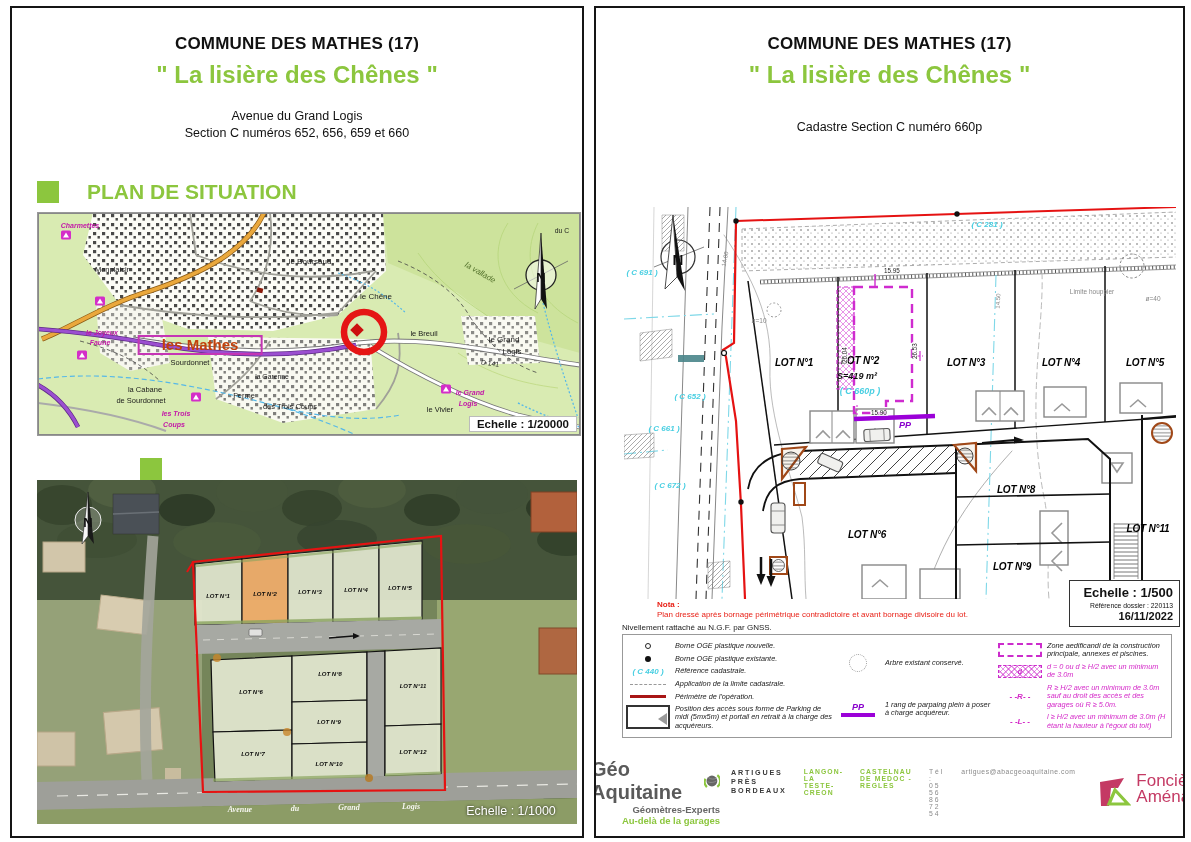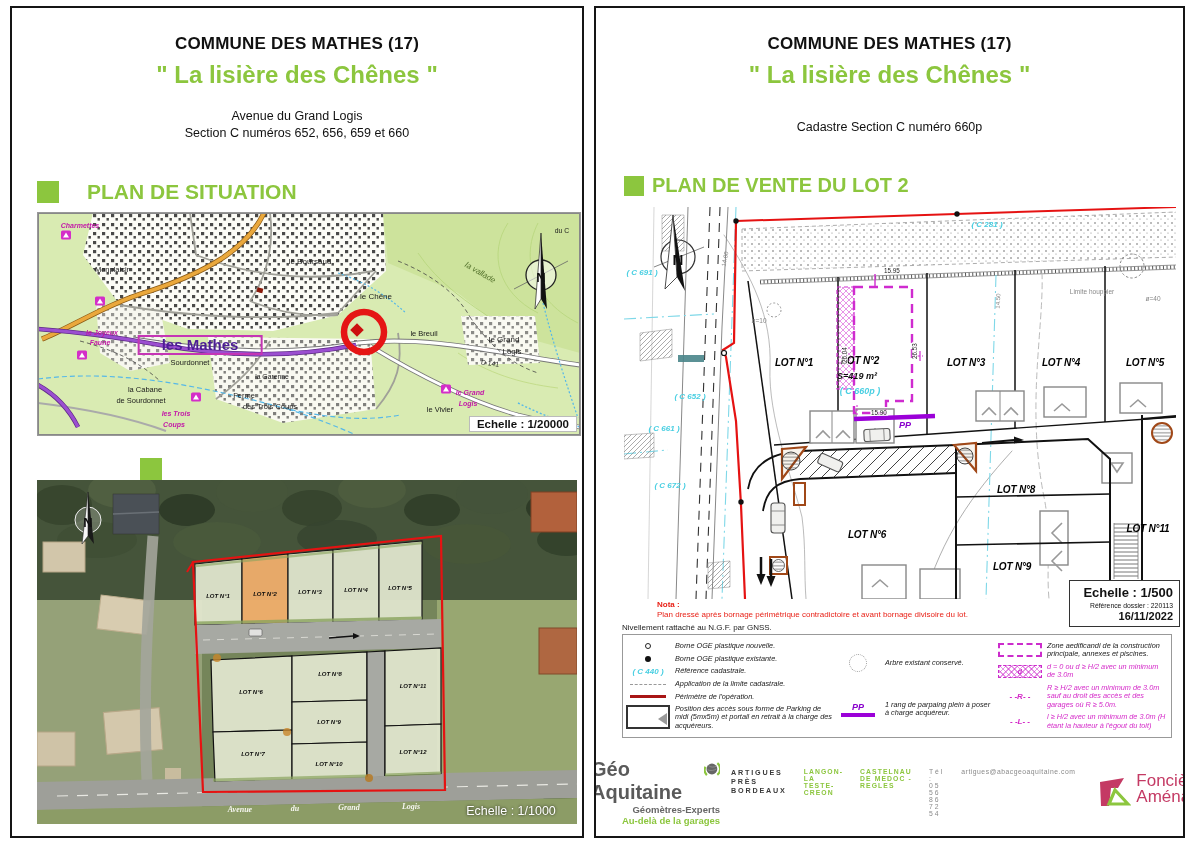--- a/index.html
+++ b/index.html
@@ -17,21 +17,21 @@
   .sec .sec-txt{color:#8cc63e;font-weight:bold;}
 
   .map{position:absolute;overflow:hidden;}
   .map svg{position:absolute;left:0;top:0;}
   .lb{position:absolute;white-space:nowrap;line-height:1;transform:translate(-50%,-50%);}
   .blk{font-size:7.5px;color:#1a1a1a;}
   .b8{font-size:8px;}
   .sm{font-size:6.8px;}
   .mg{font-size:7px;color:#c318a8;font-style:italic;font-weight:bold;}
   .grn{font-size:8px;color:#54722c;font-style:italic;}
-  .big{font-size:15px;font-weight:bold;color:#4c1d95;border:2px solid #c535b5;padding:0 22px 1px;}
+  .big{font-size:15px;font-weight:bold;color:#c2410c;border:2px solid #c535b5;padding:0 22px 1px;}
   .cy{color:#49cfe2;font-weight:bold;font-style:italic;font-size:8px;}
   .cy2{font-size:9px;}
   .lot{font-size:10px;font-weight:bold;font-style:italic;color:#000;letter-spacing:-.2px;}
   .lot2s{font-size:9px;font-weight:bold;font-style:italic;}
   .lotsm{font-size:6px;font-weight:bold;font-style:italic;color:#0a0a0a;}
   .dim{font-size:6.3px;color:#222;background:rgba(255,255,255,.75);padding:0 1px;}
   .dimg{font-size:6px;color:#888;}
   .gry{font-size:6.5px;color:#888;}
   .pp{font-size:9px;font-weight:bold;font-style:italic;color:#8800cc;}
   .street{font-family:"Liberation Serif",serif;font-style:italic;font-weight:bold;font-size:8px;color:#f5f5f0;}
@@ -73,21 +73,21 @@
   .ic-parpaing .ic-txt{color:#8800cc;font-weight:bold;font-style:italic;font-size:9px;}
   .ic-parpaing::after{content:"";width:34px;height:4px;background:#9b00d8;margin-top:1px;}
   .ic-zone-aedificandi{width:24px;height:14px;border:2.5px dashed #cc2ccc;}
   .ic-retrait-d{width:30px;height:13px;border:1px dashed #cc2ccc;background:repeating-linear-gradient(45deg,rgba(204,44,204,.5) 0 1px,transparent 1px 4px),repeating-linear-gradient(-45deg,rgba(204,44,204,.5) 0 1px,transparent 1px 4px);}
   .ic-retrait-d .ic-txt{font-size:7px;color:#cc2ccc;font-weight:bold;line-height:13px;}
   .ic-retrait-r .ic-txt,.ic-retrait-l .ic-txt{color:#d428c8;font-size:8px;font-weight:bold;font-style:italic;}
 
   .footer{position:absolute;left:0;right:0;top:750px;display:flex;justify-content:center;align-items:center;gap:11px;}
   .abac{display:flex;flex-direction:column;line-height:.72;font-weight:bold;font-size:33px;color:#8cc63e;letter-spacing:1px;font-family:"DejaVu Sans",sans-serif;}
   .geo{display:flex;flex-direction:column;align-items:flex-end;}
-  .geo-name{font-size:20px;font-weight:bold;color:#5a5a5a;display:flex;align-items:flex-start;gap:16px;}
+  .geo-name{font-size:20px;font-weight:bold;color:#5a5a5a;display:flex;align-items:center;gap:16px;}
   .geo-tag1{font-size:9.5px;font-weight:bold;color:#666;}
   .geo-tag2{font-size:9.5px;font-weight:bold;color:#8cc63e;}
   .addr{display:flex;flex-direction:row;gap:17px;}
   .a1{font-size:7.2px;font-weight:bold;color:#3a3a3a;letter-spacing:1.8px;}
   .a2,.a3{font-size:6.8px;font-weight:bold;color:#8cc63e;letter-spacing:1.1px;}
   .a4{font-size:6.8px;color:#8a8a8a;letter-spacing:2px;}
   .a5{font-size:6.8px;color:#8a8a8a;letter-spacing:.5px;}
   .vbar{width:2px;height:52px;background:#888;}
   .fonc{display:flex;align-items:center;gap:5px;}
   .fonc-text{line-height:.95;}
@@ -207,21 +207,21 @@
   <span class="lb mg" style="left: 42px; top: 12px; transform: translate(-50%, -50%);">Charmettes</span>
       <span class="lb blk" style="left: 74px; top: 57px; transform: translate(-50%, -50%);">Monplaisir</span>
       <span class="lb blk b8" style="left: 272px; top: 49px; transform: translate(-50%, -50%);">le Boursaud</span>
       <span class="lb blk b8" style="left: 338px; top: 84px; transform: translate(-50%, -50%);">le Chêne</span>
       <span class="lb big" style="left: 162px; top: 132px; transform: translate(-50%, -50%);">les Mathes</span>
       <span class="lb blk" style="left: 152px; top: 150px; transform: translate(-50%, -50%);">Sourdonnet</span>
       <span class="lb blk" style="left: 100px; top: 177px; transform: translate(-50%, -50%); padding-left: 14px;">la Cabane</span>
       <span class="lb blk" style="left: 103px; top: 188px; transform: translate(-50%, -50%);">de Sourdonnet</span>
       <span class="lb blk sm" style="left: 234px; top: 164px; transform: translate(-50%, -50%);">la Garenne</span>
       <span class="lb blk" style="left: 206px; top: 183px; transform: translate(-50%, -50%);">Ferme</span>
-      <span class="lb blk" style="left: 208px; top: 194px; transform: translate(-50%, -50%); padding-left: 48px;">des Trois Coups</span>
+      <span class="lb blk" style="left: 228px; top: 194px; transform: translate(-50%, -50%); padding-left: 48px;">des Trois Coups</span>
       <span class="lb mg" style="left: 64px; top: 119px; transform: translate(-50%, -50%);">le Joyeux</span>
       <span class="lb mg" style="left: 62px; top: 129px; transform: translate(-50%, -50%);">Faune</span>
       <span class="lb mg" style="left: 138px; top: 200px; transform: translate(-50%, -50%);">les Trois</span>
       <span class="lb mg" style="left: 136px; top: 211px; transform: translate(-50%, -50%);">Coups</span>
       <span class="lb blk" style="left: 386px; top: 121px; transform: translate(-50%, -50%);">le Breuil</span>
       <span class="lb blk b8" style="left: 466px; top: 127px; transform: translate(-50%, -50%);">le Grand</span>
       <span class="lb blk b8" style="left: 474px; top: 139px; transform: translate(-50%, -50%);">Logis</span>
       <span class="lb mg" style="left: 432px; top: 179px; transform: translate(-50%, -50%);">le Grand</span>
       <span class="lb mg" style="left: 430px; top: 190px; transform: translate(-50%, -50%);">Logis</span>
       <span class="lb blk" style="left: 402px; top: 197px; transform: translate(-50%, -50%);">le Vivier</span>
@@ -335,24 +335,20 @@
       <span class="lb pscale" style="left: 474px; top: 331px; transform: translate(-50%, -50%);">Echelle : 1/1000</span>
       <span class="lb compassN" style="left: 51px; top: 42px; transform: translate(-50%, -50%);">N</span>
     </div>
 </div>
 
 <div class="page" id="page-right">
   <div class="doc-title">COMMUNE DES MATHES (17)</div>
   <div class="doc-sub">" La lisière des Chênes "</div>
   <div class="doc-addr" style="top:112px">Cadastre Section C numéro 660p</div>
 
-  <div class="sec" style="left:28px;top:166px;">
-    <div class="sq" style="width:20px;height:20px;"></div>
-    <div class="sec-txt" style="margin-left:8px;font-size:20px;">PLAN DE VENTE DU LOT 2</div>
-  </div>
 
   <div class="map" id="vente" style="left:28px;top:199px;width:552px;height:392px;">
     <svg width="552" height="392" viewBox="0 0 552 392">
       <defs>
         <pattern id="v-stip" width="7" height="7" patternUnits="userSpaceOnUse">
           <circle cx="2" cy="2" r=".8" fill="#666"></circle>
             <circle cx="5" cy="5" r=".6" fill="#888"></circle>
         </pattern>
         <pattern id="v-park" width="12" height="12" patternUnits="userSpaceOnUse">
           <path d="M-2,14 L14,-2" stroke="#222" stroke-width="1"></path>

